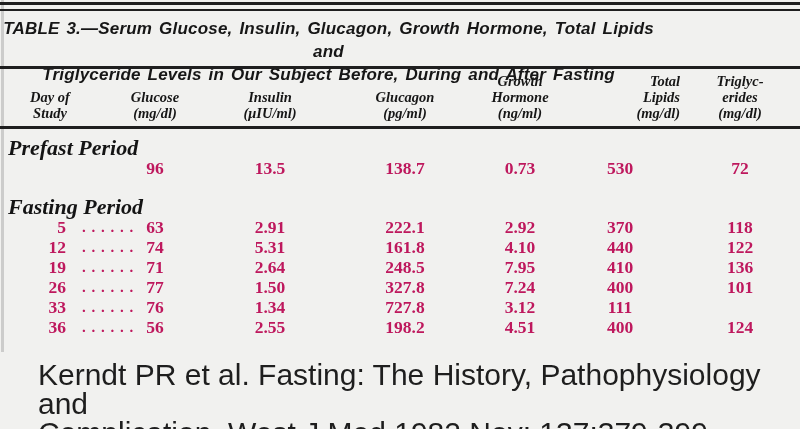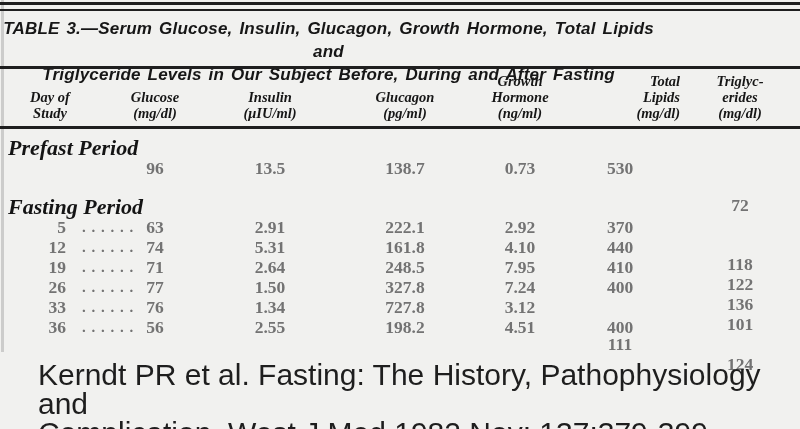--- a/index.html
+++ b/index.html
@@ -46,35 +46,35 @@
     padding-bottom:3px;
     color:#161616;
   }
   
   .c0{width:100px;}
   .c1{width:110px;}
   .c2{width:120px;}
   .c3{width:150px;}
   .c4{width:80px;}
   .c5{width:120px;text-align:right;}
-  .c6{width:120px;margin-top:37px;}
+  .c6{width:120px;}
   
   .tbody{position:absolute;top:129px;left:0;width:800px;}
   .section-label{
     margin-top:8px;padding-left:8px;
     font-style:italic;font-weight:bold;
     font-size:22px;line-height:21px;height:21px;
     color:#141414;
   }
   .section-label.fasting{margin-top:18px;}
   .vrow{display:flex;height:20px;line-height:20px;}
   .cell{
     text-align:center;
     font-weight:700;font-size:17.5px;
-    color:#737373;
+    color:#be185d;
   }
   .daycell{position:relative;text-align:left;}
   .day-num{display:inline-block;width:66px;text-align:right;}
   .day-dots{
     position:absolute;left:82px;top:0;
     font-size:15px;letter-spacing:1px;white-space:nowrap;
     font-weight:700;
   }
   
   .citation{

